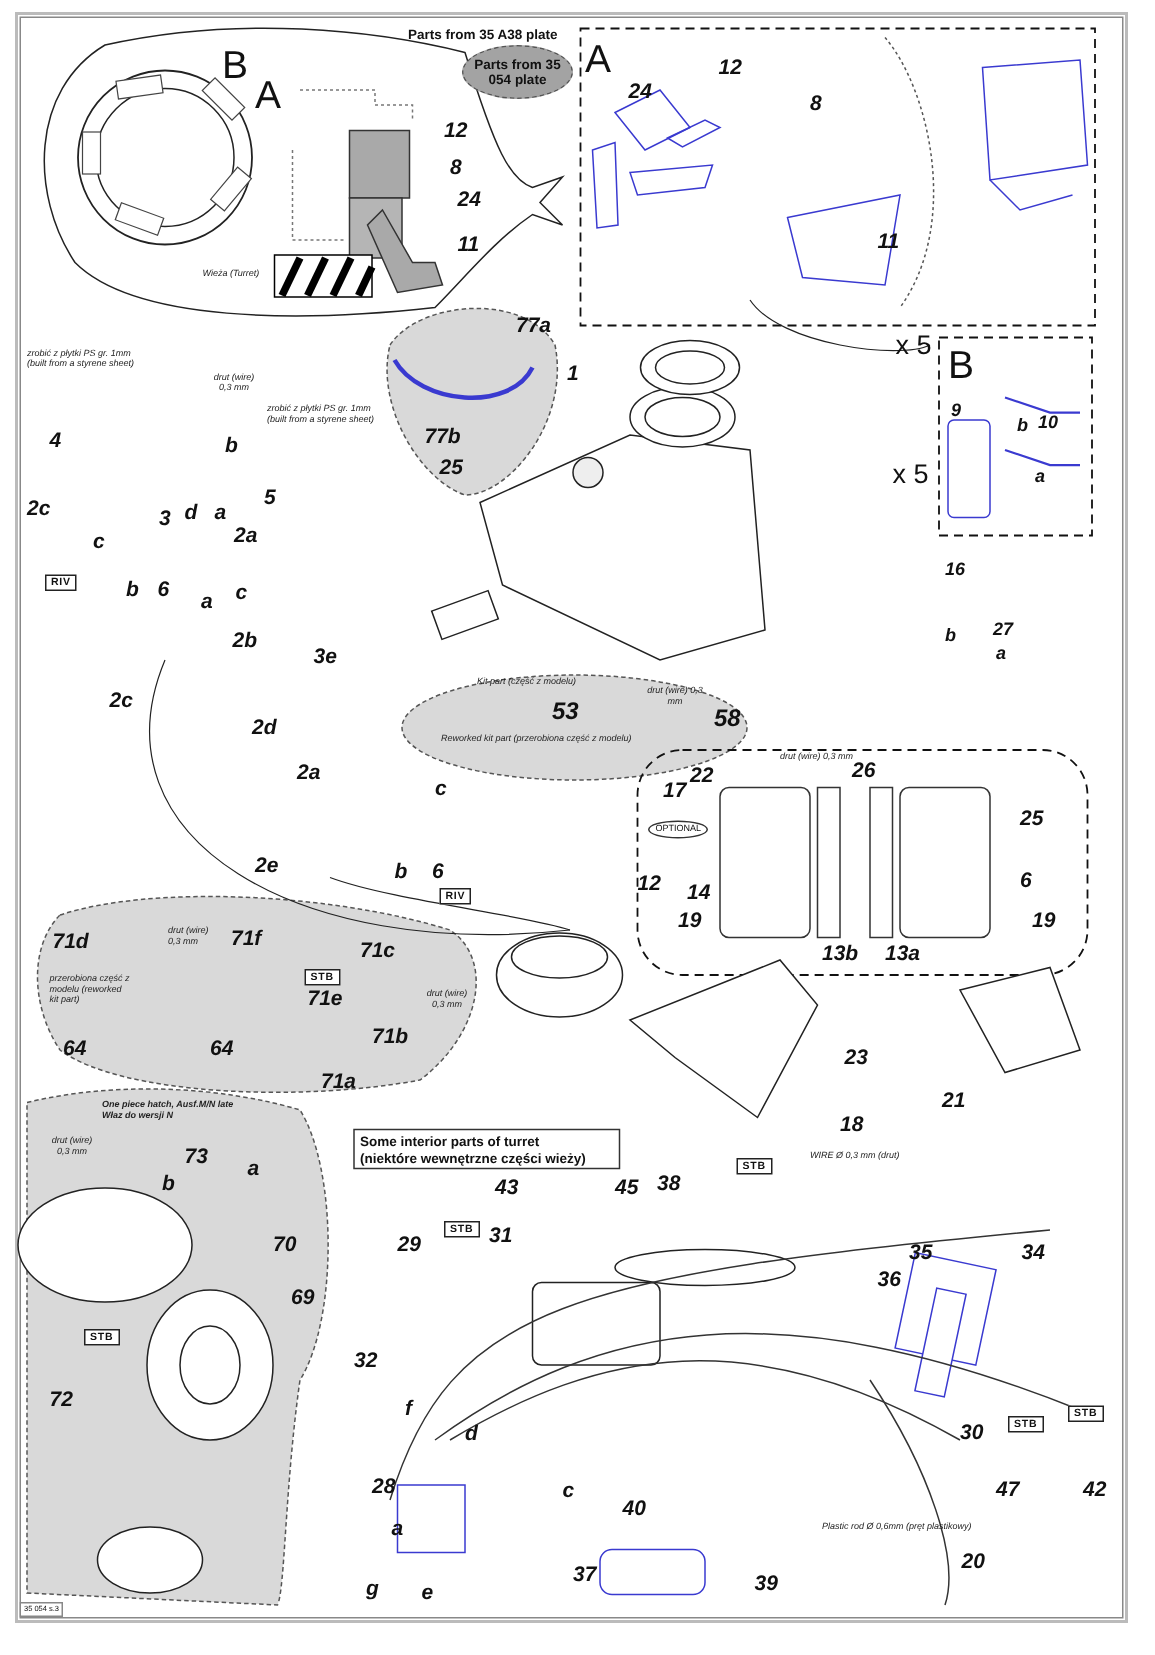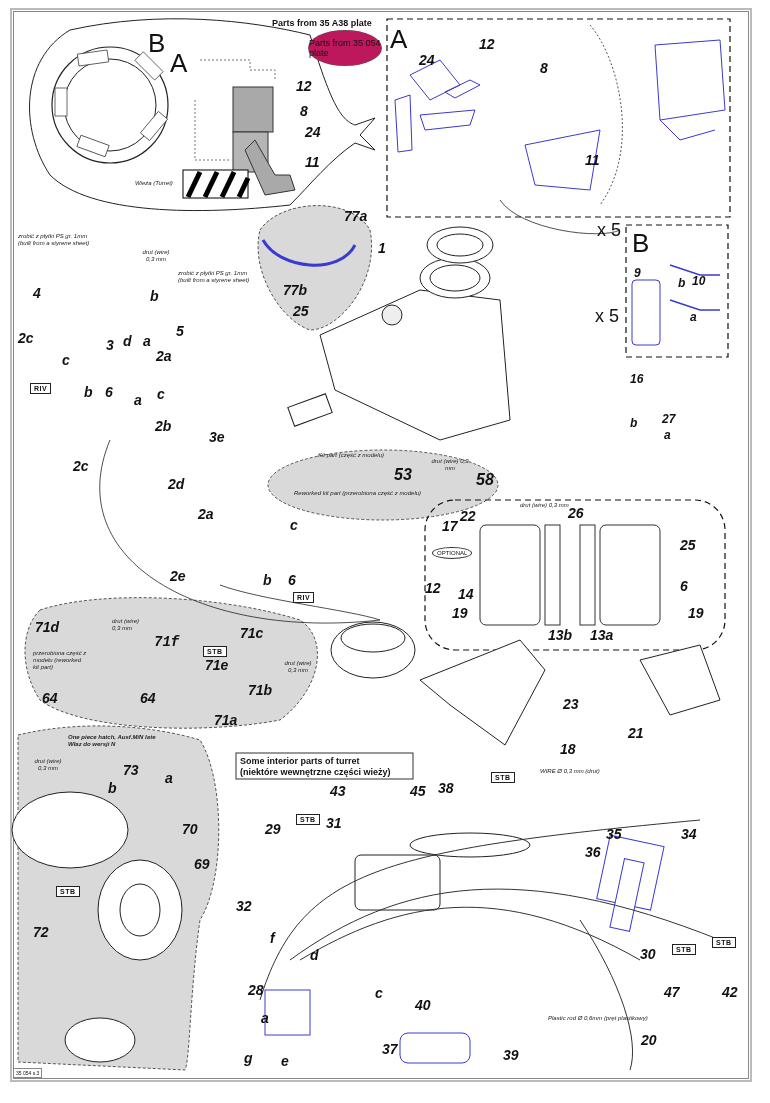--- a/index.html
+++ b/index.html
@@ -5,21 +5,21 @@
   html,body{margin:0;padding:0;background:#fff;}
   body{width:770px;height:1103px;position:relative;overflow:hidden;font-family:"Liberation Sans",sans-serif;color:#111;}
   .frame{position:absolute;left:10px;top:8px;width:738px;height:1070px;border:2px solid #bbb;outline:1px solid #888;outline-offset:-4px;}
   svg.main{position:absolute;left:0;top:0;}
   .lbl{position:absolute;font-style:italic;font-weight:bold;font-size:14px;color:#111;white-space:nowrap;}
   .lbl.sm{font-size:12px;}
   .big{position:absolute;font-size:26px;color:#111;}
   .note{position:absolute;font-size:6px;font-style:italic;line-height:7px;color:#222;white-space:nowrap;}
   .badge{position:absolute;font-size:7px;font-weight:bold;border:1px solid #222;padding:1px 3px;background:#fff;letter-spacing:0.5px;}
   .hdr{position:absolute;font-size:9px;font-weight:bold;white-space:nowrap;}
-  .ellipse-note{position:absolute;width:74px;height:36px;border:1px dashed #555;border-radius:50%;background:#be185d;font-size:9px;font-weight:normal;text-align:left;line-height:10px;box-sizing:border-box;padding-top:7px;}
+  .ellipse-note{position:absolute;width:74px;height:36px;border:1px dashed #555;border-radius:50%;background:#a3a3a3;font-size:9px;font-weight:bold;text-align:center;line-height:10px;box-sizing:border-box;padding-top:7px;}
   .optional{position:absolute;border:1px solid #333;border-radius:50%;font-size:6px;padding:2px 4px;background:#fff;}
   .footer{position:absolute;left:13px;top:1068px;font-size:5px;border:1px solid #888;padding:1px 2px;background:#fff;}
 </style>
 </head>
 <body>
 
 <div class="frame"></div>
 
 <svg class="main" width="770" height="1103" xmlns="http://www.w3.org/2000/svg">
 
@@ -176,39 +176,39 @@
 <div class="lbl" style="left:198px;top:506px;">2a</div>
 <div class="lbl" style="left:170px;top:568px;">2e</div>
 <div class="lbl" style="left:290px;top:517px;">c</div>
 <div class="lbl" style="left:263px;top:572px;">b</div>
 <div class="lbl" style="left:288px;top:572px;">6</div>
 <div class="badge" style="left:293px;top:592px;">RIV</div>
 
 <div class="note" style="left:318px;top:452px;">Kit part (część z modelu)</div>
 <div class="note" style="left:294px;top:490px;">Reworked kit part (przerobiona część z modelu)</div>
 <div class="note" style="left:430px;top:458px;width:40px;white-space:normal;text-align:center;">drut (wire) 0,3 mm</div>
-<div class="lbl" style="left:368px;top:466px;font-size:16px;margin-left:26px;">53</div>
+<div class="lbl" style="left:368px;top:466px;font-size:16px;">53</div>
 <div class="lbl" style="left:476px;top:471px;font-size:16px;">58</div>
 
 <div class="lbl" style="left:460px;top:508px;">22</div>
 <div class="lbl" style="left:442px;top:518px;">17</div>
 <div class="lbl" style="left:568px;top:505px;">26</div>
 <div class="lbl" style="left:680px;top:537px;">25</div>
 <div class="lbl" style="left:680px;top:578px;">6</div>
 <div class="optional" style="left:432px;top:547px;">OPTIONAL</div>
 <div class="note" style="left:520px;top:502px;">drut (wire) 0,3 mm</div>
 <div class="lbl" style="left:425px;top:580px;">12</div>
 <div class="lbl" style="left:458px;top:586px;">14</div>
 <div class="lbl" style="left:452px;top:605px;">19</div>
 <div class="lbl" style="left:688px;top:605px;">19</div>
 <div class="lbl" style="left:548px;top:627px;">13b</div>
 <div class="lbl" style="left:590px;top:627px;">13a</div>
 
 <div class="lbl" style="left:35px;top:619px;">71d</div>
-<div class="lbl" style="left:154px;top:634px;font-family:Liberation Mono, monospace;">71f</div>
+<div class="lbl" style="left:154px;top:617px;">71f</div>
 <div class="lbl" style="left:240px;top:625px;">71c</div>
 <div class="lbl" style="left:205px;top:657px;">71e</div>
 <div class="lbl" style="left:248px;top:682px;">71b</div>
 <div class="lbl" style="left:214px;top:712px;">71a</div>
 <div class="lbl" style="left:42px;top:690px;">64</div>
 <div class="lbl" style="left:140px;top:690px;">64</div>
 <div class="badge" style="left:203px;top:646px;">STB</div>
 <div class="note" style="left:112px;top:618px;width:30px;white-space:normal;">drut (wire) 0,3 mm</div>
 <div class="note" style="left:282px;top:660px;width:32px;white-space:normal;text-align:center;">drut (wire) 0,3 mm</div>
 <div class="note" style="left:33px;top:650px;width:55px;white-space:normal;">przerobiona część z modelu (reworked kit part)</div>

